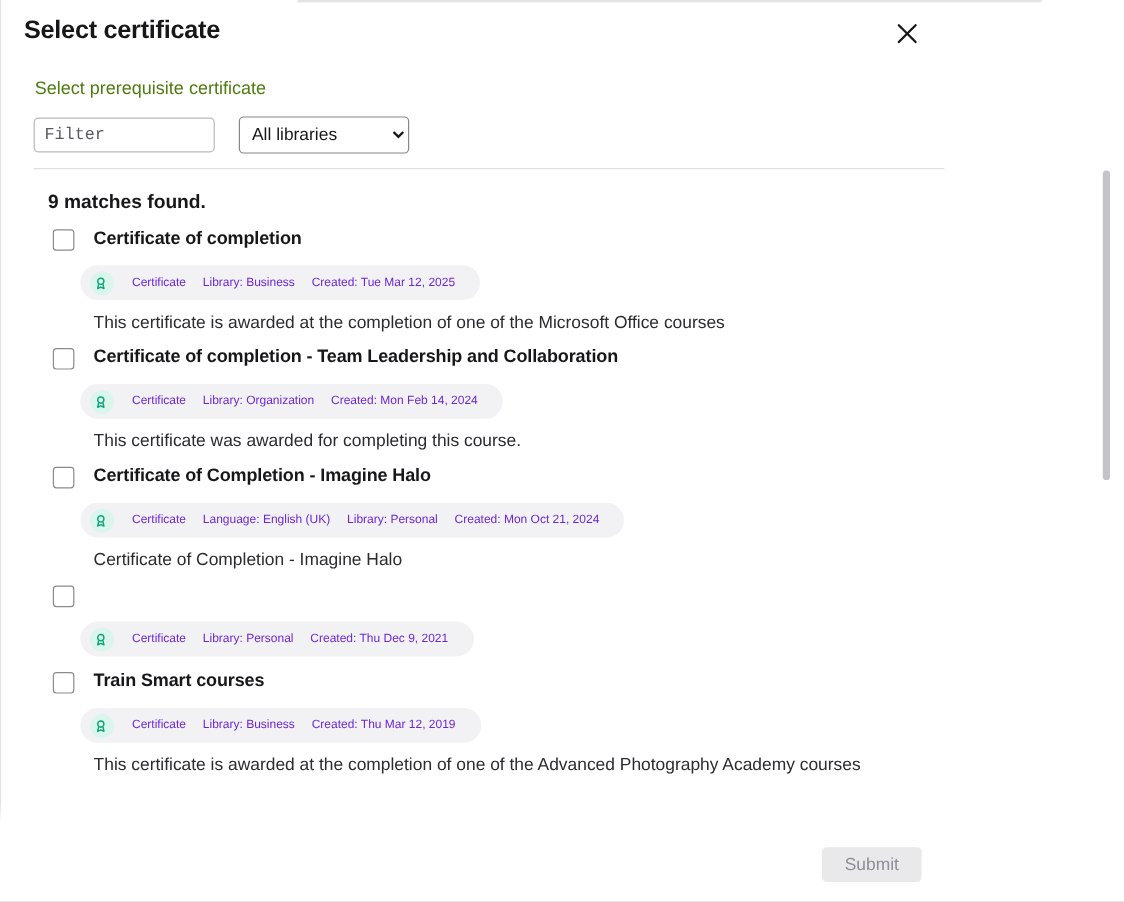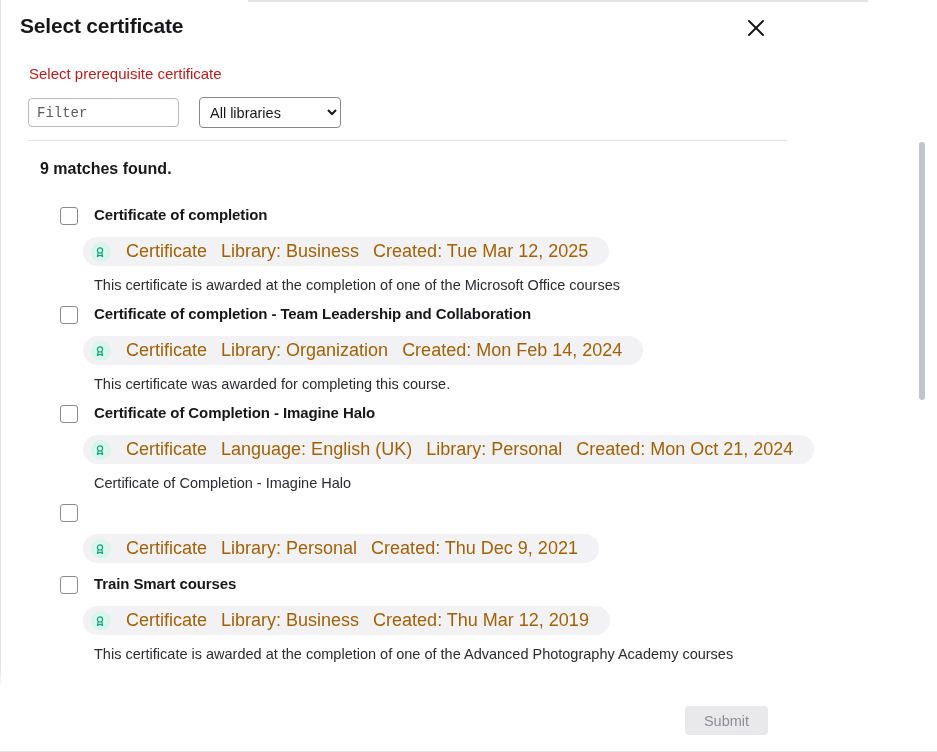--- a/index.html
+++ b/index.html
@@ -61,21 +61,21 @@
     align-items: center;
     justify-content: center;
     border-radius: 50%;
     padding: 0;
   }
   .subtitle {
     position: absolute;
     left: 29px;
     top: 65px;
     font-size: 15px;
-    color: #b91c1c;
+    color: #4d7c0f;
   }
   .controls {
     position: absolute;
     left: 28px;
     top: 97px;
     display: flex;
     gap: 20px;
     align-items: center;
   }
   .filter-input {
@@ -119,21 +119,21 @@
     height: 540px;
     overflow: hidden;
   }
   .matches {
     margin: 10px 0 0 40px;
     font-size: 16px;
     font-weight: bold;
     color: #17171a;
   }
   .cert-list {
-    margin: 16px;
+    margin: 0;
     padding: 0;
     list-style: none;
   }
   .cert-item {
     position: relative;
     padding: 12px 0 0 40px;
   }
   .cert-head {
     display: flex;
     align-items: flex-start;
@@ -172,22 +172,22 @@
     width: 20px;
     height: 20px;
     border-radius: 50%;
     background: #d9f5ec;
     display: inline-flex;
     align-items: center;
     justify-content: center;
     margin-right: 8px;
   }
   .tag {
-    font-size: 18px;
-    color: #a16207;
+    font-size: 10px;
+    color: #6d28d9;
     padding: 0 7px;
     white-space: nowrap;
   }
   .cert-desc {
     margin: 11px 0 0 38px;
     font-size: 14.5px;
     color: #2b2b30;
   }
   .fade {
     position: absolute;

